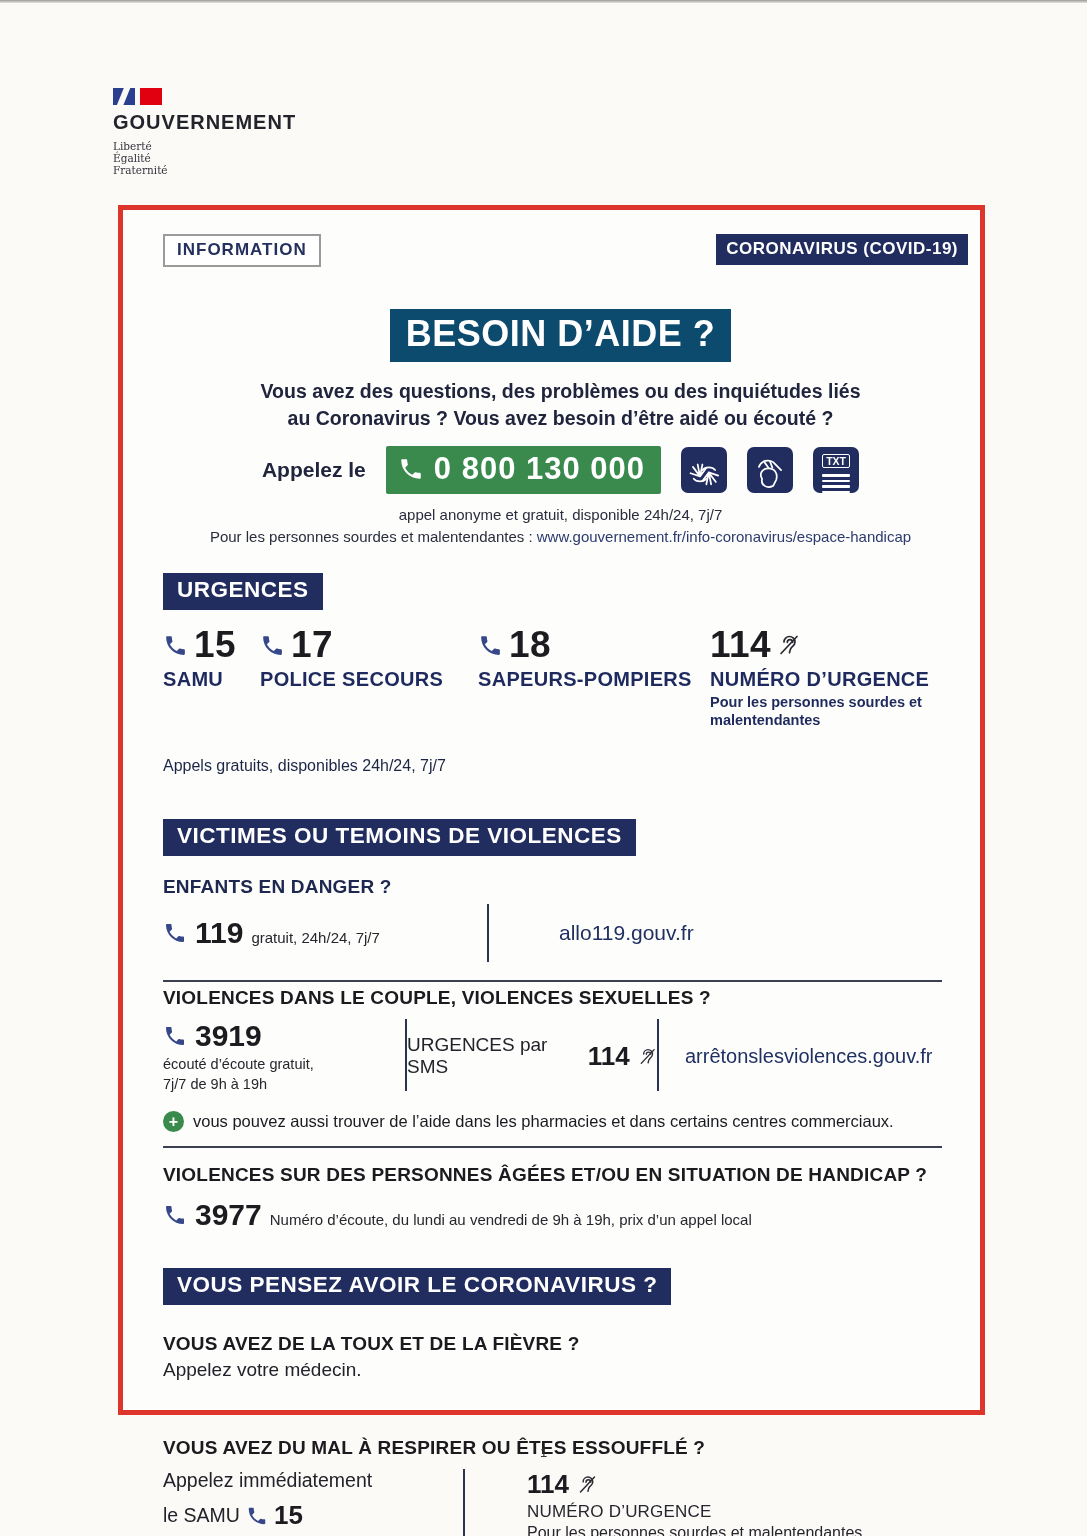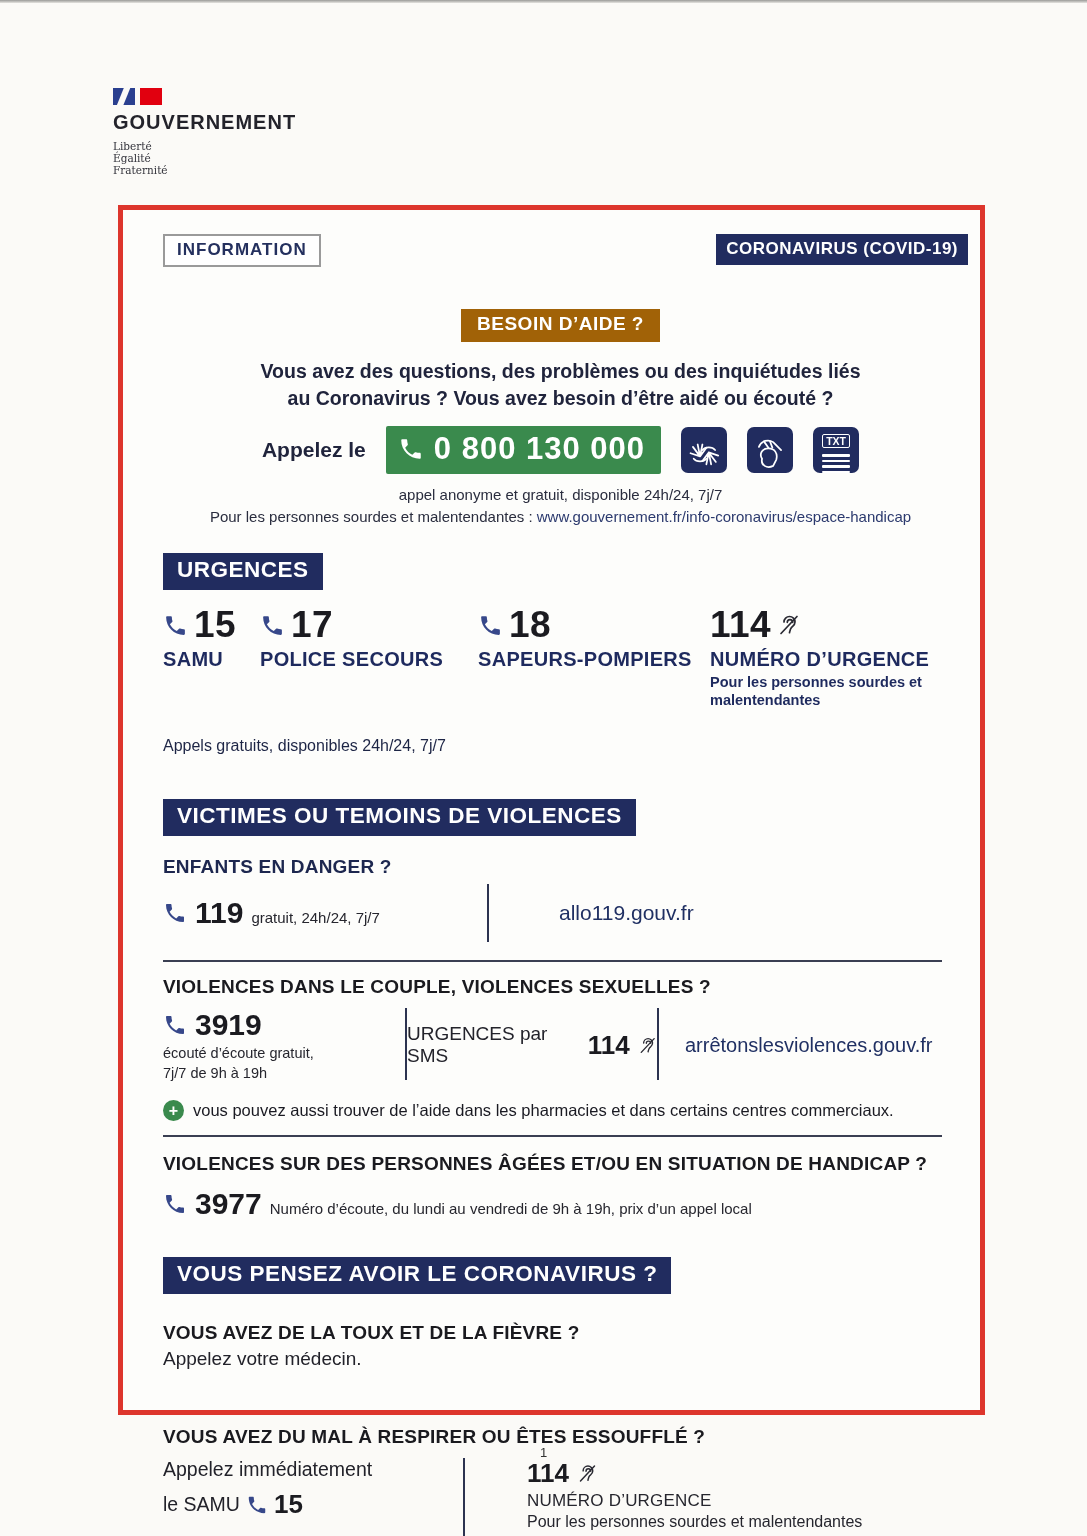--- a/index.html
+++ b/index.html
@@ -32,22 +32,22 @@
     border:2px solid #9a9a9a;background:#fff;color:#24305e;
     font-weight:bold;font-size:17px;letter-spacing:1px;padding:4px 12px 5px;
   }
   .covid-chip{
     background:#212c5f;color:#fff;font-weight:bold;font-size:17px;
     letter-spacing:.5px;padding:5px 10px 6px;margin-right:-10px;
   }
   
   .center{text-align:center;}
   .title-red{
-    display:inline-block;background:#a16207;color:#fff;font-weight:bold;
-    font-size:19px;letter-spacing:.5px;padding:4px 16px 7px;margin-top:42px;
+    display:inline-block;background:#0c4a6e;color:#fff;font-weight:bold;
+    font-size:36px;letter-spacing:.5px;padding:4px 16px 7px;margin-top:42px;
   }
   .intro{margin-top:16px;font-size:19.5px;line-height:27px;font-weight:600;color:#20243c;}
   .call-row{display:flex;align-items:center;justify-content:center;gap:20px;margin-top:14px;}
   .call-label{font-size:21px;font-weight:600;color:#20243c;}
   .green-pill{
     display:flex;align-items:center;gap:10px;background:#3a8a4d;color:#fff;
     padding:5px 16px 7px 12px;border-radius:2px;
   }
   .green-pill .num{font-size:31px;font-weight:bold;letter-spacing:1px;}
   .sq-icon{
@@ -250,21 +250,21 @@
         </div>
       </div>
       <div class="vdiv" style="height:58px;"></div>
       <div style="margin-left:70px;align-self:center;">
         <span class="site-link">allo119.gouv.fr</span>
       </div>
     </div>
 
     <hr class="hdiv">
 
-    <div class="sub-head dark" style="margin-top:14px;">VIOLENCES DANS LE COUPLE, VIOLENCES SEXUELLES ?</div>
+    <div class="sub-head dark" style="margin-top:5px;">VIOLENCES DANS LE COUPLE, VIOLENCES SEXUELLES ?</div>
     <div class="row-flex" style="margin-top:10px;">
       <div style="width:242px;">
         <div class="numline">
           <svg class="phone-ic" width="24" height="24" viewBox="0 0 24 24" fill="currentColor">
               <path d="M6.62 10.79c1.44 2.83 3.76 5.14 6.59 6.59l2.2-2.2c.27-.27.67-.36 1.02-.24 1.12.37 2.33.57 3.57.57.55 0 1 .45 1 1V20c0 .55-.45 1-1 1-9.39 0-17-7.61-17-17 0-.55.45-1 1-1h3.5c.55 0 1 .45 1 1 0 1.25.2 2.45.57 3.57.11.35.03.74-.25 1.02l-2.2 2.2z"></path>
             </svg>
           <span class="num-med">3919</span>
         </div>
         <div class="note-col">écouté d’écoute gratuit,</div>
         <div class="note-col">7j/7 de 9h à 19h</div>

